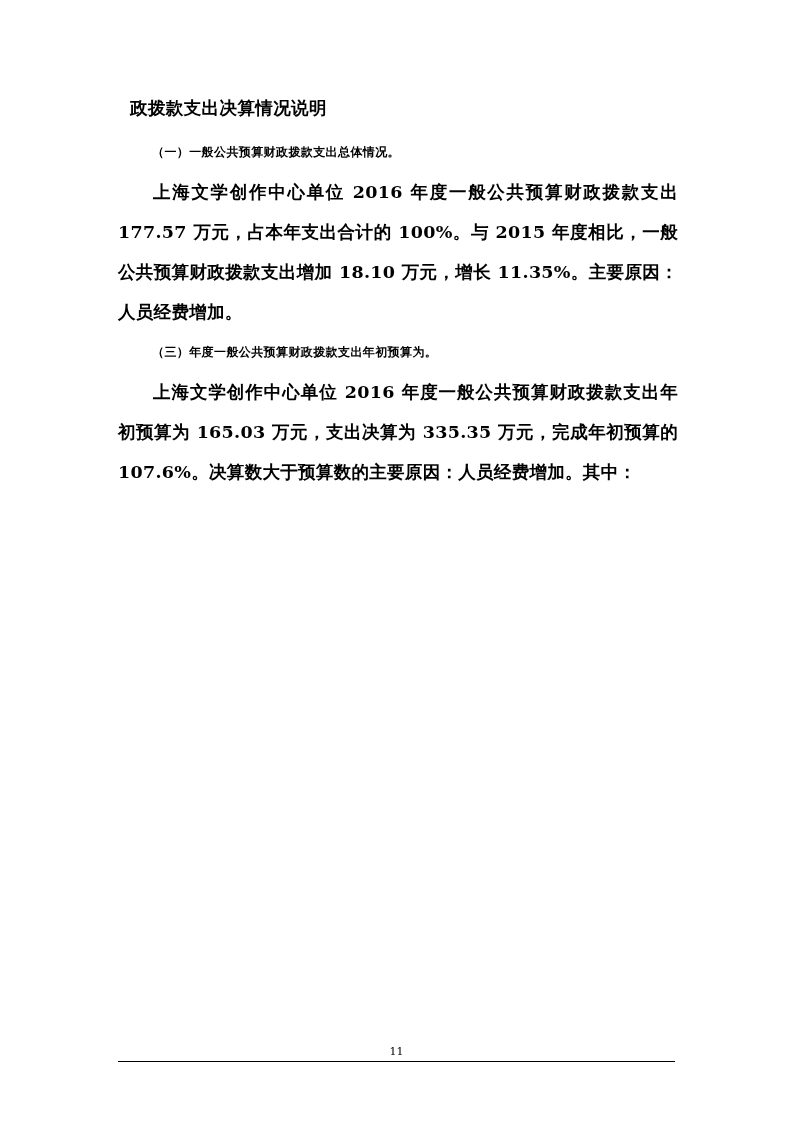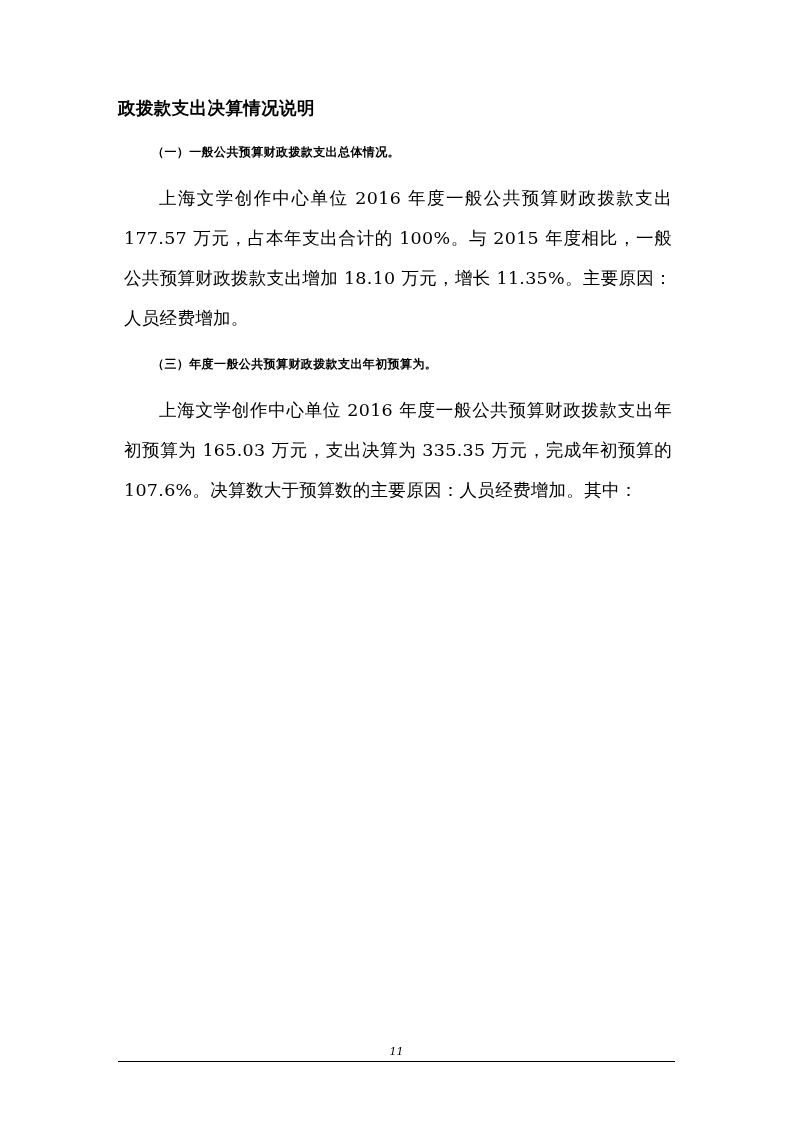--- a/index.html
+++ b/index.html
@@ -26,52 +26,52 @@
   }
   .doc-body {
     width: 560px;
   }
   .heading {
     font-family: "DejaVu Sans", "Liberation Sans", sans-serif;
     font-weight: bold;
     font-size: 17.5px;
     line-height: 40px;
     letter-spacing: 0.4px;
-    margin: 0 0 4px 0;
+    margin: 0 0 4px 12px;
     text-align: justify;
   }
   .subheading {
     font-family: "DejaVu Sans", "Liberation Sans", sans-serif;
     font-weight: bold;
     font-size: 12px;
     line-height: 40px;
     letter-spacing: 0.4px;
     margin: 0;
     text-indent: 34px;
     text-align: justify;
   }
   .para {
     font-size: 17.5px;
     line-height: 40px;
     letter-spacing: 0.3px;
-    margin: 6px;
+    margin: 0;
     text-indent: 35px;
     text-align: justify;
     text-justify: inter-ideograph;
+    font-weight: bold;
   }
   .para.spaced {
     text-align: justify;
   }
   .footer {
     position: absolute;
     left: 118px;
     right: 118px;
     bottom: 60px;
     text-align: center;
-    font-style: italic;
   }
   .footer-rule {
     border: 0;
     border-top: 1px solid #000000;
     margin: 0;
     width: 100%;
   }
   .page-number {
     font-family: "DejaVu Serif", "Liberation Serif", serif;
     font-size: 11px;

